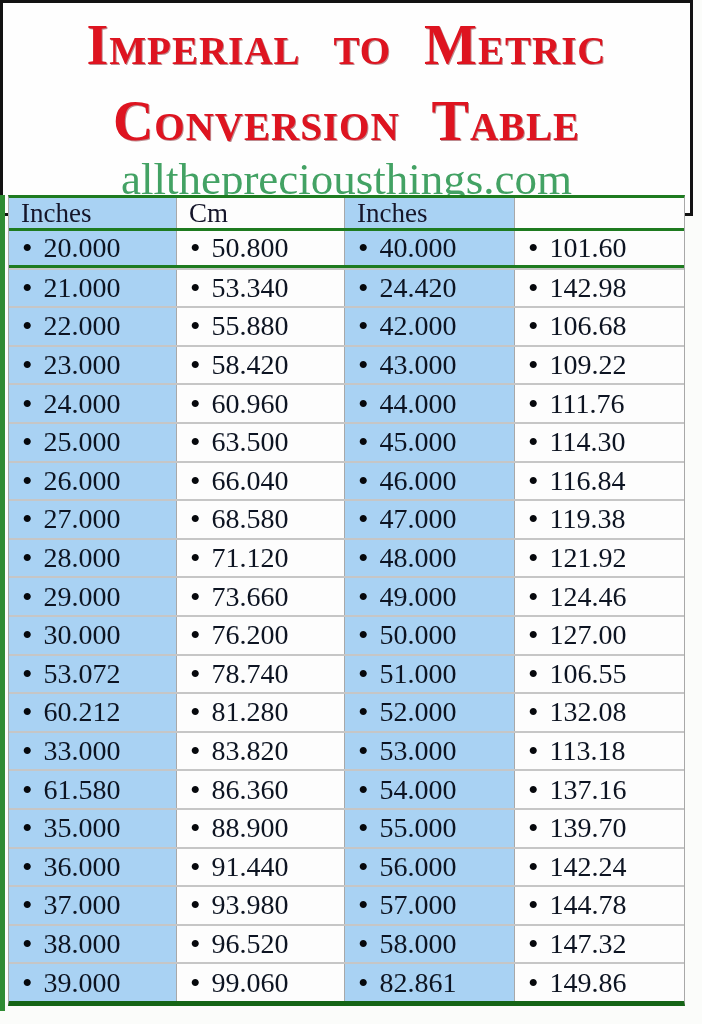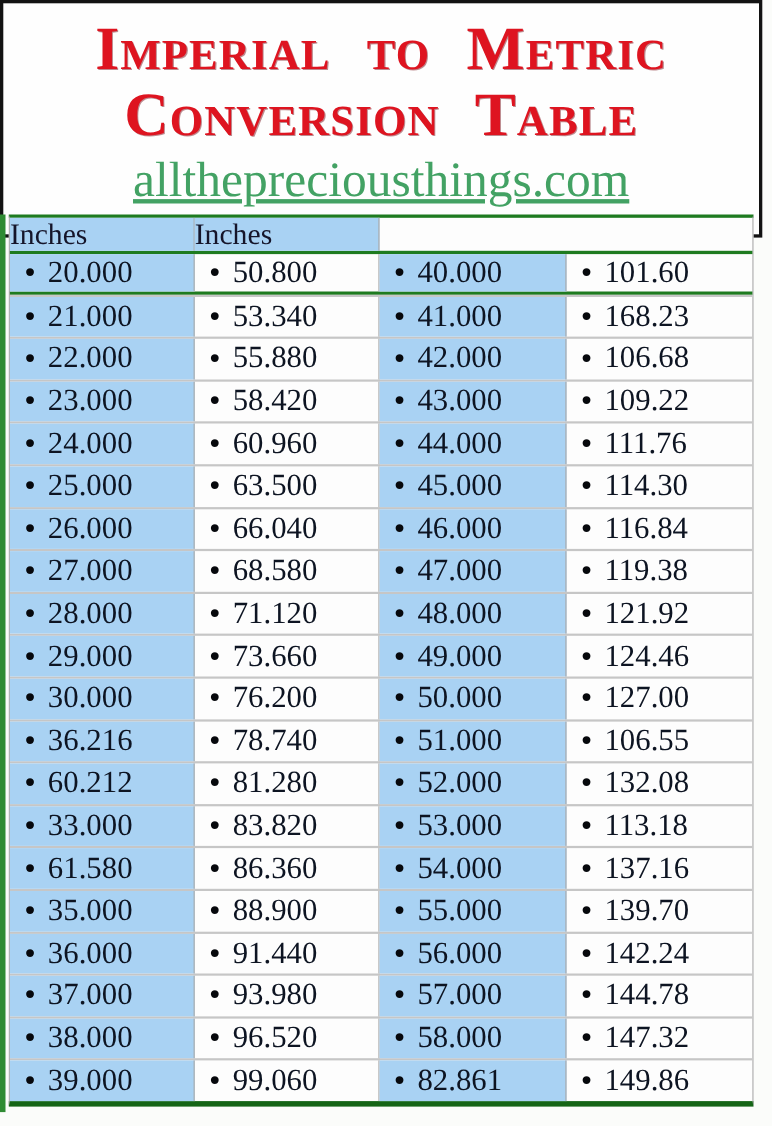--- a/index.html
+++ b/index.html
@@ -30,20 +30,21 @@
     text-align: center;
   }
   .title-line {
     font-variant: small-caps;
     font-weight: bold;
     color: var(--title-red);
     font-size: 56px; line-height: 60px;
     word-spacing: 18px; letter-spacing: 1px;
     text-shadow: 1px 1px 0 rgba(110, 0, 10, 0.45);
     white-space: nowrap;
+    margin-top: 16px;
   }
   .t1 { margin-top: 12px; }
   .website {
     font-size: 45px; line-height: 50px;
     margin-top: 3px;
     color: var(--website-green);
     text-decoration: underline;
   }
   .green-strip {
     position: absolute; left: 0; top: 195px;
@@ -71,21 +72,21 @@
     padding-left: 13px;
     font-size: 28px;
     color: var(--text-dark);
     border-right: 1px solid var(--col-gray);
     overflow: hidden;
     white-space: nowrap;
   }
   .cell:last-child { border-right: none; }
   .cell.blue { background: var(--cell-blue); }
   .thead { height: 33px; border-bottom: 3px solid var(--line-green); }
-  .thead .cell { font-size: 27px; padding-left: 0; color: #15152a; }
+  .thead .cell { font-size: 27px; padding-left: 12px; color: #15152a; }
   .row-first { height: 37px; border-bottom: 3px solid var(--line-green); }
   .tbody .trow { height: 38.6px; border-top: 2px solid var(--sep-gray); }
   .tbody .trow:first-child { border-top: none; height: 36.6px; }
   .bullet {
     font-size: 30px; line-height: 1;
     margin-right: 11px;
     color: #06080c;
     flex: none;
   }
 </style>
@@ -96,20 +97,21 @@
   <div class="title-line t1">Imperial to Metric</div>
   <div class="title-line">Conversion Table</div>
   <div class="website">allthepreciousthings.com</div>
 </div>
 
 <div class="green-strip"></div>
 
 <div class="table-wrap">
   <div class="trow thead">
     <div class="cell blue">Inches</div>
+    <div class="cell">Cm</div>
     <div class="cell blue">Inches</div>
     <div class="cell"></div>
   </div>
   <div id="tbody" class="tbody">
       <div class="trow row-first">
         <div class="cell blue">
           <span class="bullet">•</span>
           <span>20.000</span>
         </div>
         <div class="cell">
@@ -129,25 +131,25 @@
         <div class="cell blue">
           <span class="bullet">•</span>
           <span>21.000</span>
         </div>
         <div class="cell">
           <span class="bullet">•</span>
           <span>53.340</span>
         </div>
         <div class="cell blue">
           <span class="bullet">•</span>
-          <span>41.000</span>
-        </div>
-        <div class="cell">
-          <span class="bullet">•</span>
-          <span>168.23</span>
+          <span>24.420</span>
+        </div>
+        <div class="cell">
+          <span class="bullet">•</span>
+          <span>142.98</span>
         </div>
       </div>
       <div class="trow">
         <div class="cell blue">
           <span class="bullet">•</span>
           <span>22.000</span>
         </div>
         <div class="cell">
           <span class="bullet">•</span>
           <span>55.880</span>
@@ -301,21 +303,21 @@
           <span>50.000</span>
         </div>
         <div class="cell">
           <span class="bullet">•</span>
           <span>127.00</span>
         </div>
       </div>
       <div class="trow">
         <div class="cell blue">
           <span class="bullet">•</span>
-          <span>36.216</span>
+          <span>53.072</span>
         </div>
         <div class="cell">
           <span class="bullet">•</span>
           <span>78.740</span>
         </div>
         <div class="cell blue">
           <span class="bullet">•</span>
           <span>51.000</span>
         </div>
         <div class="cell">

